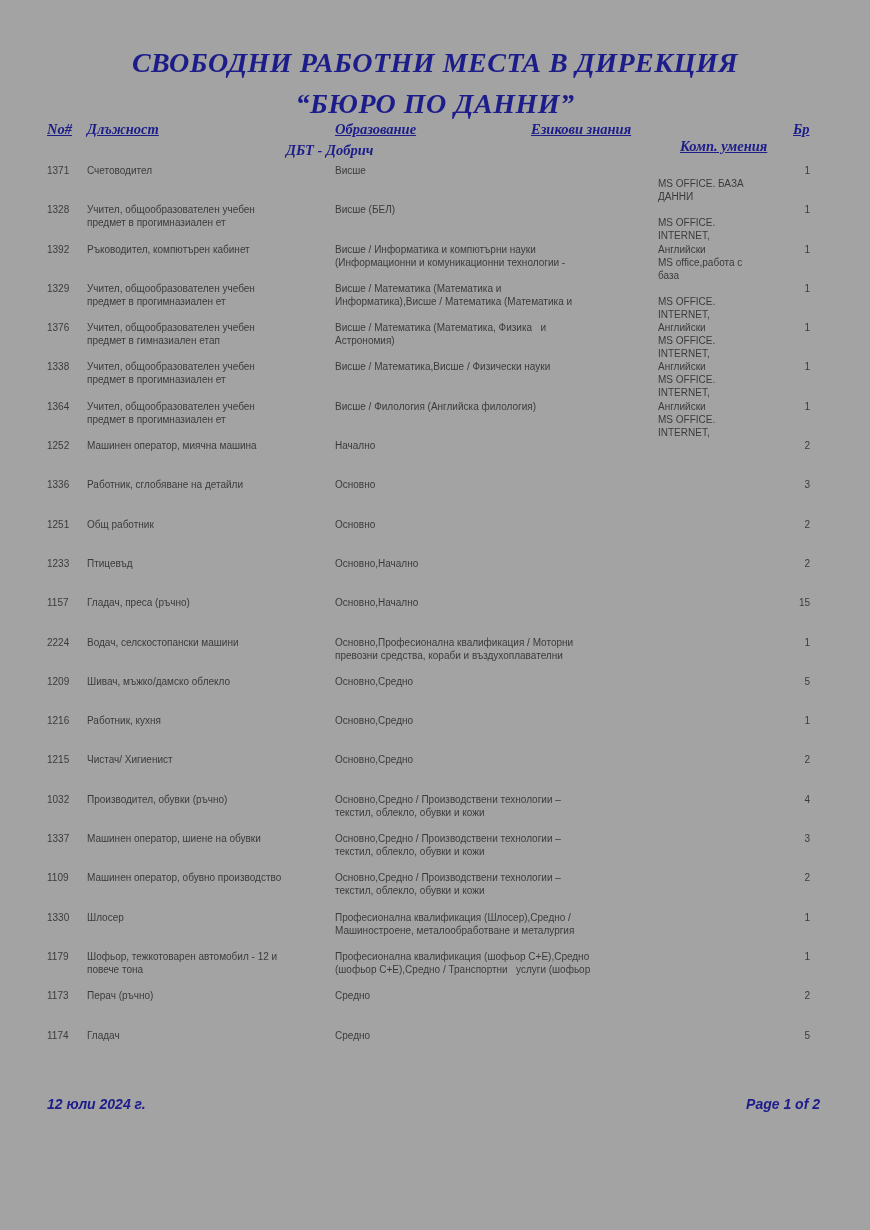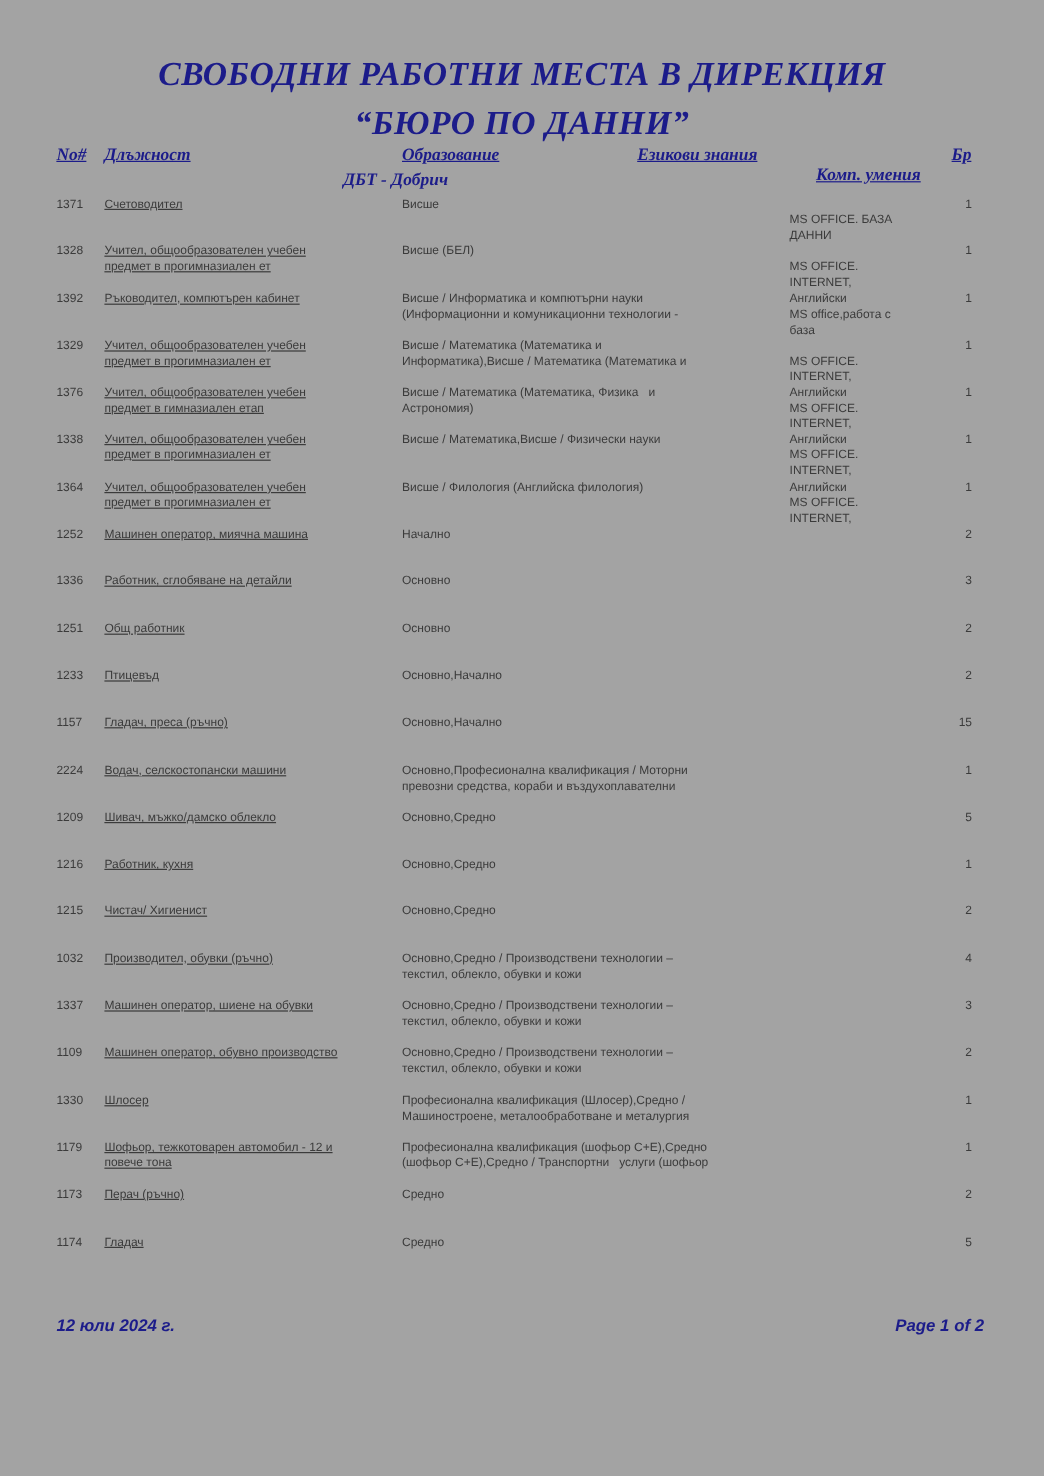--- a/index.html
+++ b/index.html
@@ -68,21 +68,21 @@
   .row {
     display: flex;
     align-items: flex-start;
     min-height: 39.3px;
     color: #3b3b3b;
     font-size: 10px;
     line-height: 13px;
   }
   .cell { white-space: pre; }
   .cell-no       { width: 40px;  margin-left: 47px; }
-  .cell-position { width: 248px; text-decoration: underline; }
+  .cell-position { width: 248px; }
   .cell-edu      { width: 223px; overflow: visible; }
   .cell-lang     { width: 100px; }
   .cell-skills   { width: 130px; overflow: visible; }
   .cell-count    { width: 22px; text-align: right; white-space: nowrap; }
   .lang-line { min-height: 13px; white-space: pre; }
   .comp-line { white-space: pre; }
   
   .footer {
     position: absolute;
     top: 1096px;

